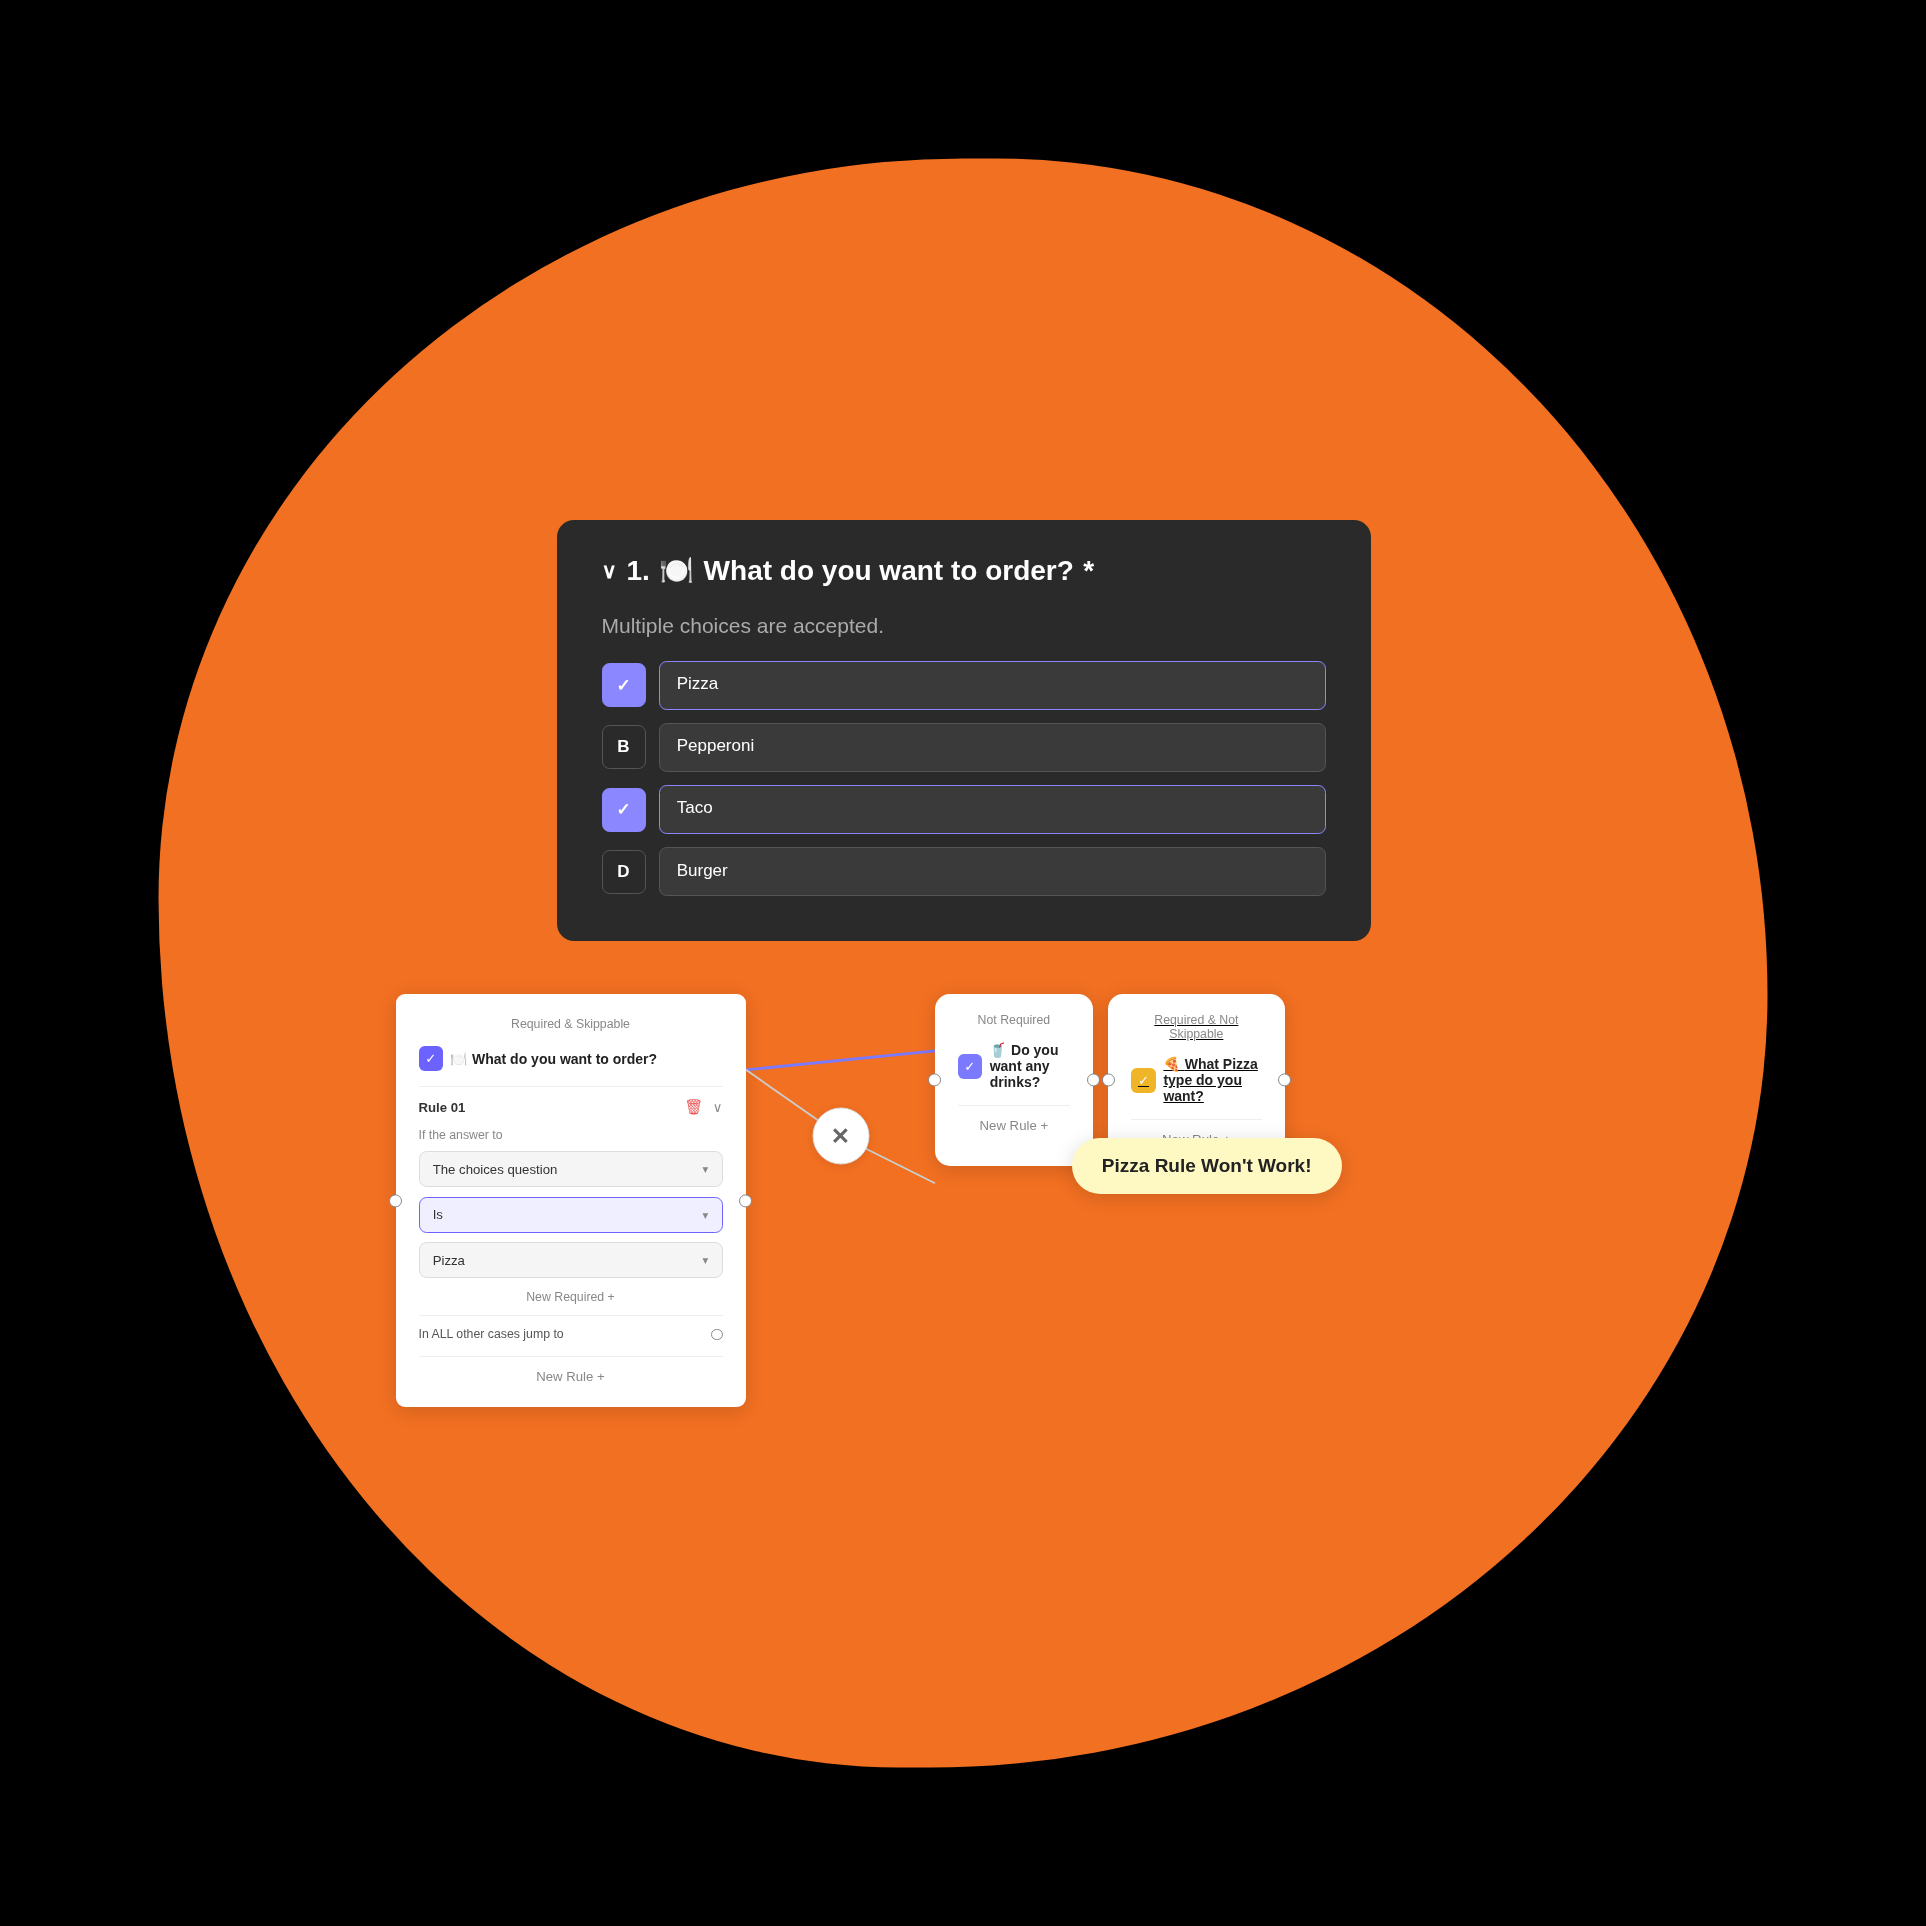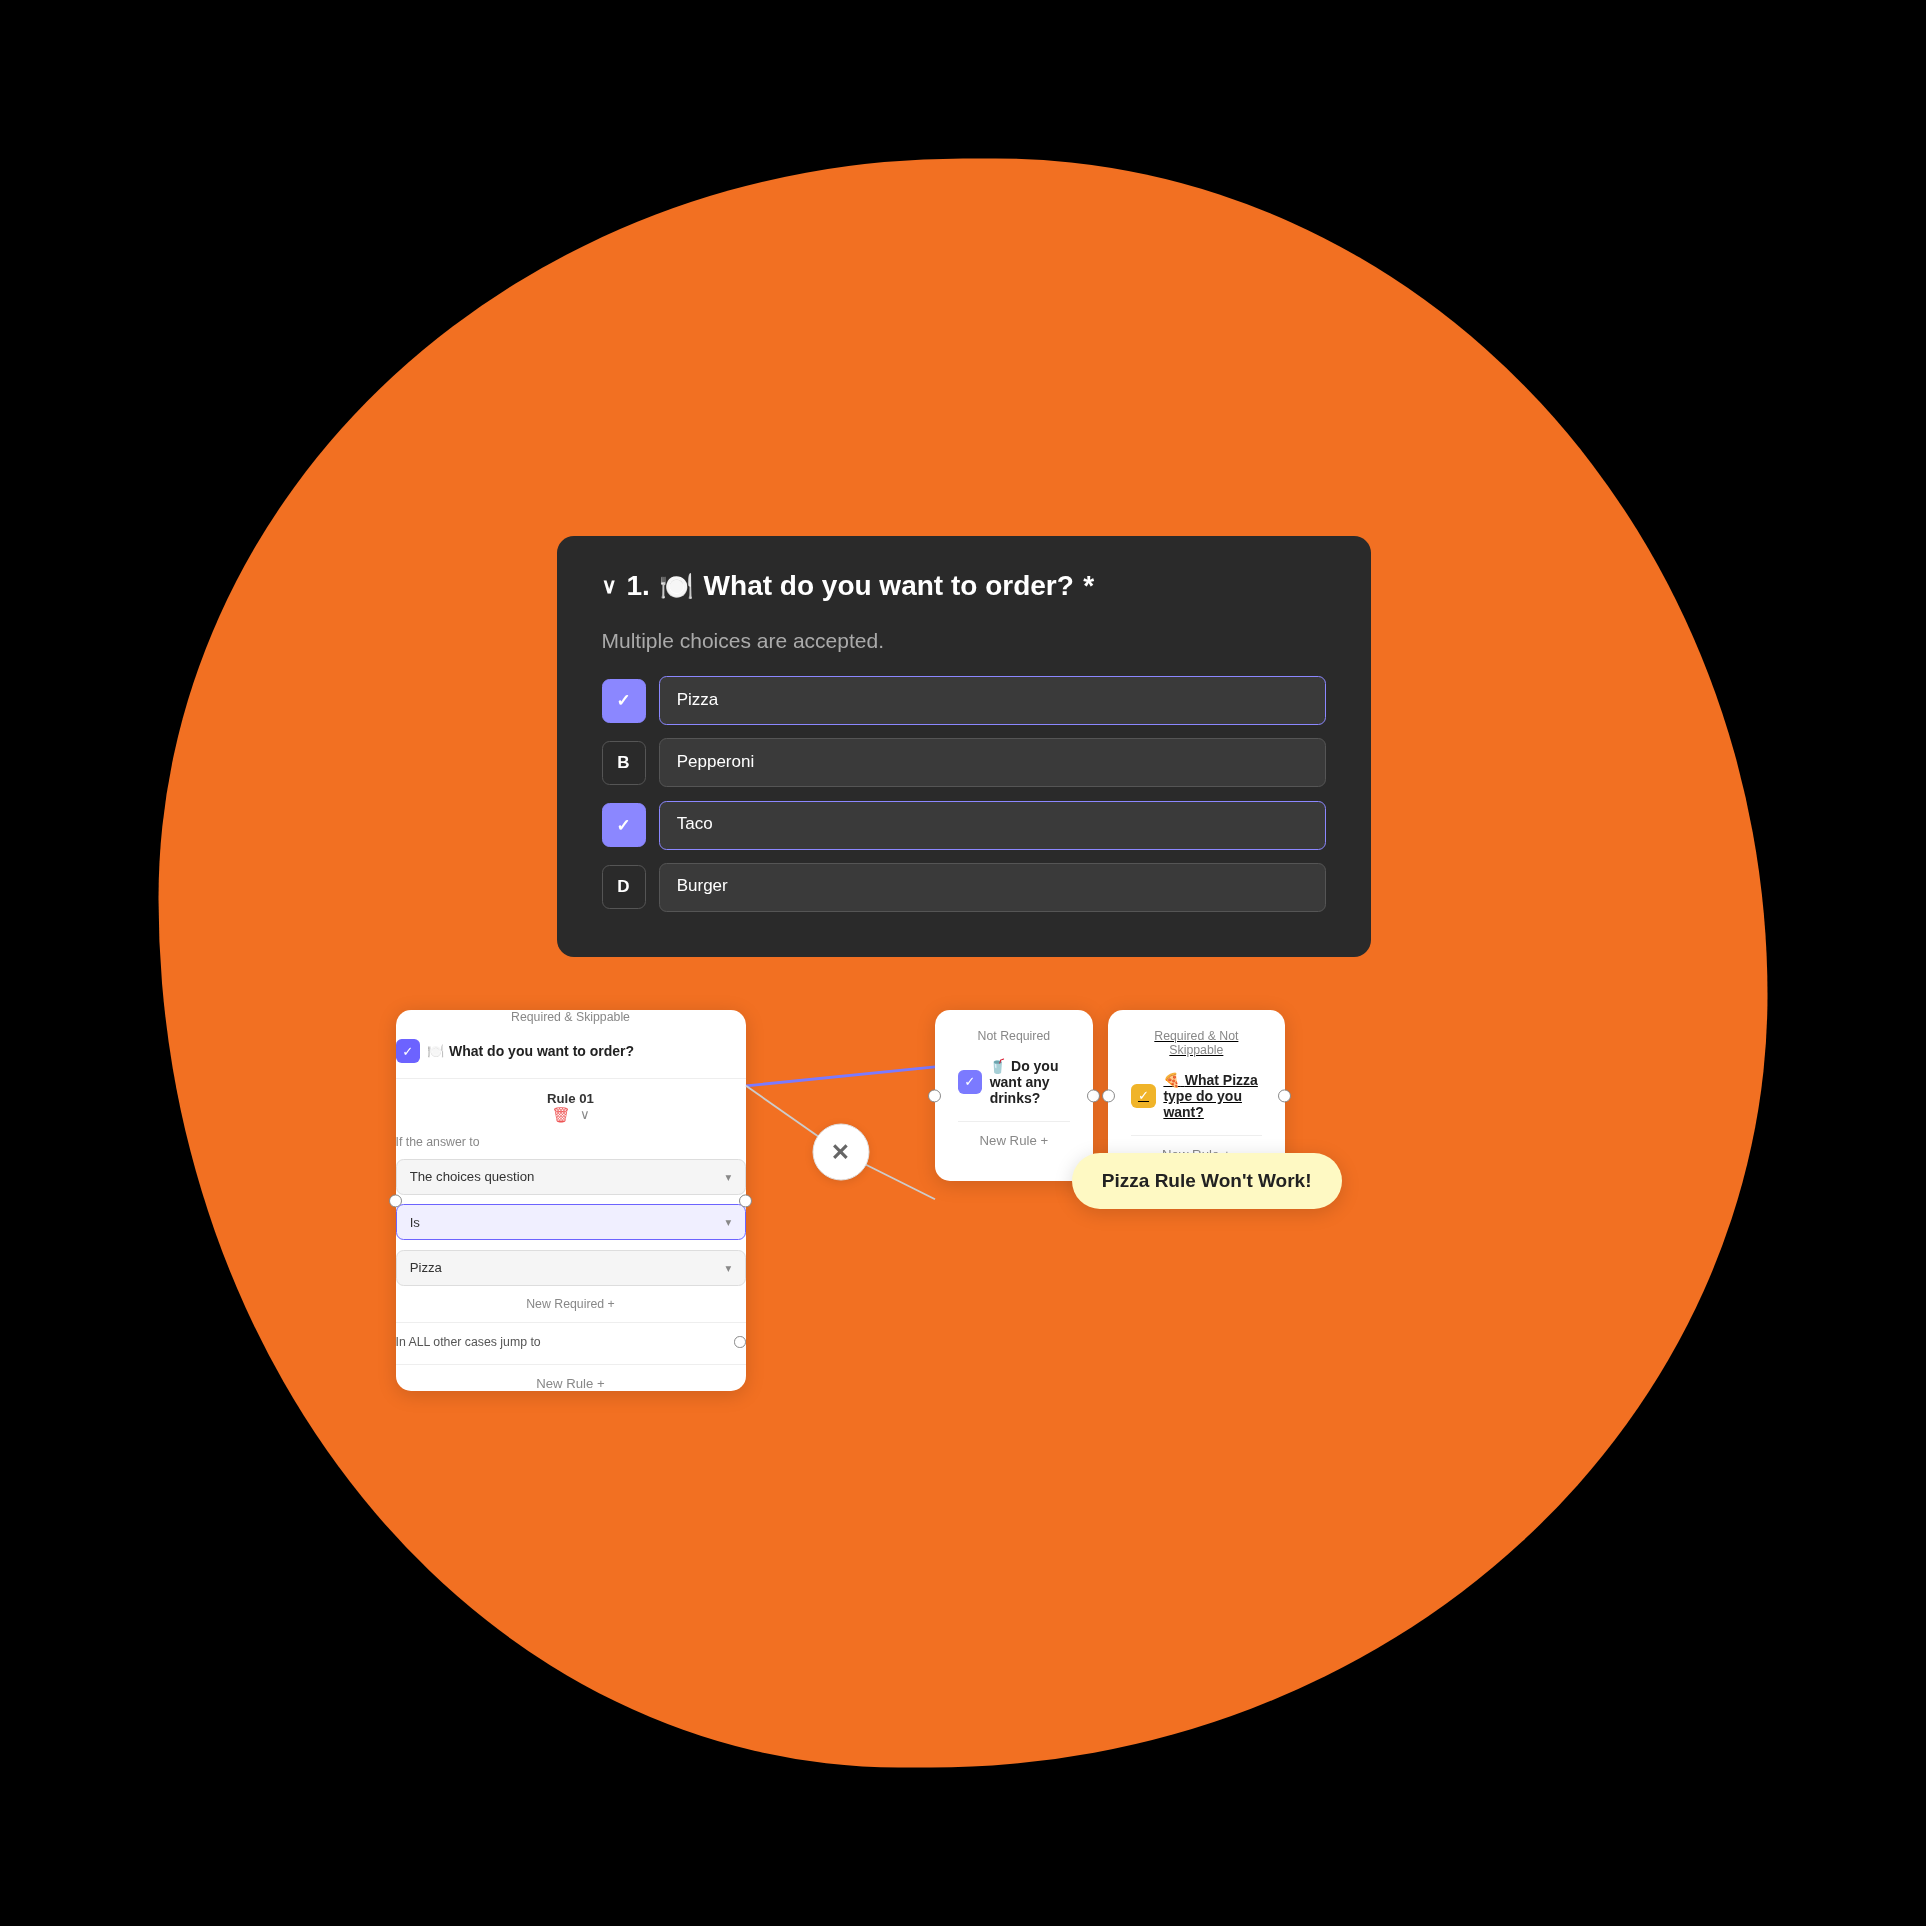--- a/index.html
+++ b/index.html
@@ -119,21 +119,22 @@
       display: flex;
       align-items: flex-start;
       gap: 0;
       position: relative;
       width: 1136px;
     }
 
     
     .flow-panel {
       background: #fff;
-      border-radius: 15px;
+      border-radius: 9px;
+      padding: 23px;
       width: 350px;
       position: relative;
       box-shadow: 0 3.8px 19px rgba(0,0,0,0.15);
     }
 
     .panel-badge {
       font-size: 12.3px;
       color: #888;
       text-align: center;
       margin-bottom: 15px;
@@ -163,21 +164,20 @@
       font-size: 14px;
       font-weight: 600;
       color: #222;
     }
 
     .rule-row {
       display: flex;
       align-items: center;
       justify-content: space-between;
       margin-bottom: 11.4px;
-      flex-direction: column;
     }
 
     .rule-label {
       font-size: 13.2px;
       font-weight: 600;
       color: #333;
     }
 
     .rule-actions {
       display: flex;

